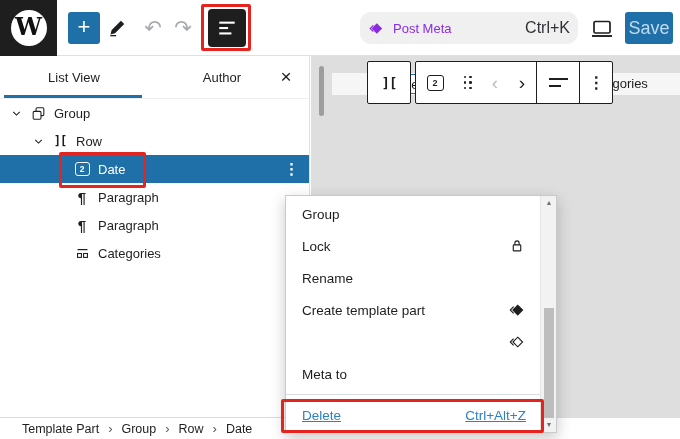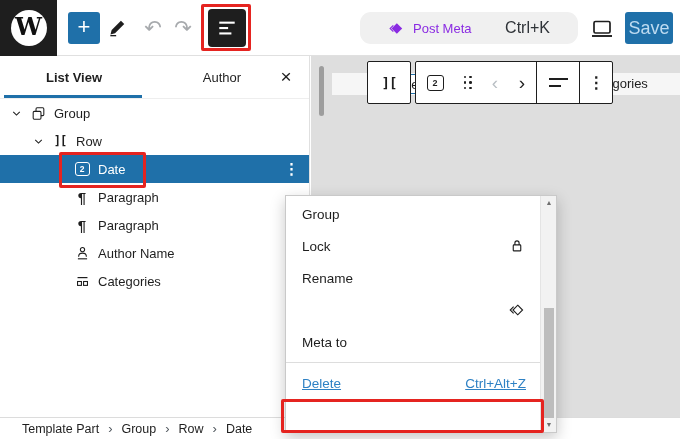--- a/index.html
+++ b/index.html
@@ -11,31 +11,31 @@
   .header { position:absolute; left:0; top:0; width:680px; height:56px; background:#fff; border-bottom:1px solid #e0e0e0; z-index:10; }
   .logo { position:absolute; left:0; top:0; width:57px; height:56px; background:#1e1e1e; display:flex; align-items:center; justify-content:center; cursor:pointer; }
   .logo-circle { width:36px; height:36px; border-radius:50%; background:#fff; display:flex; align-items:center; justify-content:center; }
   .logo-w { font-family:"DejaVu Serif", serif; font-weight:bold; font-size:24px; color:#111; line-height:1; margin-top:-2px; }
   .btn-add { position:absolute; left:68px; top:12px; width:32px; height:32px; background:#1f70a9; border-radius:3px; color:#fff; font-size:22px; line-height:30px; text-align:center; cursor:pointer; }
   .hicon { position:absolute; top:16px; width:24px; height:24px; display:flex; align-items:center; justify-content:center; }
   .icon-pencil { left:105px; }
   .icon-undo { left:141px; color:#a7aaad; font-size:21px; }
   .icon-redo { left:171px; color:#a7aaad; font-size:21px; }
   .btn-listview { position:absolute; left:208px; top:9px; width:38px; height:38px; background:#1e1e1e; border-radius:4px; display:flex; align-items:center; justify-content:center; cursor:pointer; }
-  .command-pill { position:absolute; left:360px; top:12px; width:218px; height:32px; background:#f0f0f0; border-radius:11px; display:flex; align-items:center; padding:0 28px; cursor:pointer; }
+  .command-pill { position:absolute; left:360px; top:12px; width:218px; height:32px; background:#f0f0f0; border-radius:11px; display:flex; align-items:center; padding:0 8px; cursor:pointer; }
   .cmd-title { color:#8a2be2; font-size:13px; margin-left:8px; }
   .cmd-shortcut { margin-left:auto; color:#2f3338; font-size:16px; }
   .icon-laptop { position:absolute; left:590px; top:17px; }
   .btn-save { position:absolute; left:625px; top:12px; width:48px; height:32px; background:#1f70a9; border-radius:3px; color:#bedbf1; font-size:18px; display:flex; align-items:center; justify-content:center; cursor:pointer; }
 
   
   .panel { position:absolute; left:0; top:56px; width:310px; height:361px; background:#fff; border-right:1px solid #e0e0e0; z-index:5; }
   .tabs { position:relative; height:43px; border-bottom:1px solid #eee; display:flex; }
   .tab { width:148px; display:flex; align-items:center; justify-content:center; font-size:13px; cursor:pointer; }
-  .tab.active { font-weight:bold; }
+  .tab.active { font-weight:normal; }
   .tab-underline { position:absolute; left:4px; bottom:0; width:138px; height:3px; background:#1f70a9; }
   .panel-close { position:absolute; right:12px; top:11px; width:22px; height:22px; font-size:19px; line-height:20px; text-align:center; color:#1e1e1e; cursor:pointer; }
   .tree { position:relative; }
   .trow { position:relative; height:28px; display:flex; align-items:center; font-size:13px; cursor:pointer; }
   .trow .expander { width:16px; height:16px; display:flex; align-items:center; justify-content:center; margin-right:4px; }
   .trow .ticon { width:20px; height:18px; display:flex; align-items:center; justify-content:center; margin-right:6px; }
   .trow.selected { background:#1f70a9; color:#fff; }
   .trow .kebab { position:absolute; right:10px; color:#fff; font-size:15px; font-weight:bold; letter-spacing:0; }
   .rowglyph { font-family:"DejaVu Sans Mono", monospace; font-weight:bold; font-size:12px; letter-spacing:-1px; }
   .cal { width:15px; height:14px; border:1.6px solid #1e1e1e; border-radius:3px; display:flex; align-items:center; justify-content:center; font-size:8.5px; font-weight:bold; }
@@ -185,30 +185,20 @@
     <div class="trow" style="padding-left:72px">
       <span class="ticon pilcrow">¶</span>
       <span>Paragraph</span>
     </div>
 
     <div class="trow" style="padding-left:72px">
       <span class="ticon pilcrow">¶</span>
       <span>Paragraph</span>
     </div>
 
-    <div class="trow" style="padding-left:72px">
-      <span class="ticon">
-        <svg width="17" height="17" viewBox="0 0 24 24">
-          <circle cx="12" cy="6.5" r="3" stroke="#1e1e1e" stroke-width="1.5" fill="none"></circle>
-          <path d="M6.5 16.5c0-3 2.5-5 5.5-5s5.5 2 5.5 5" stroke="#1e1e1e" stroke-width="1.5" fill="none"></path>
-          <path d="M5.5 19.5h13" stroke="#1e1e1e" stroke-width="1.6" fill="none"></path>
-        </svg>
-      </span>
-      <span>Author Name</span>
-    </div>
 
     <div class="trow" style="padding-left:72px">
       <span class="ticon">
         <svg width="17" height="17" viewBox="0 0 24 24">
           <path d="M5 6.5h14" stroke="#1e1e1e" stroke-width="1.7" fill="none"></path>
           <rect x="5" y="12" width="5.5" height="5.5" stroke="#1e1e1e" stroke-width="1.5" fill="none"></rect>
           <rect x="13.5" y="12" width="5.5" height="5.5" stroke="#1e1e1e" stroke-width="1.5" fill="none"></rect>
         </svg>
       </span>
       <span>Categories</span>
@@ -286,20 +276,29 @@
         <svg width="18" height="18" viewBox="0 0 24 24">
           <rect x="7" y="10.5" width="10" height="8" rx="1" stroke="#1e1e1e" stroke-width="1.5" fill="none"></rect>
           <path d="M9.2 10.5V8a2.8 2.8 0 015.6 0v2.5" stroke="#1e1e1e" stroke-width="1.5" fill="none"></path>
         </svg>
       </span>
     </div>
     <div class="mi">
       <span>Rename</span>
     </div>
     <div class="mi">
+      <span>Create template part</span>
+      <span class="mic">
+        <svg width="18" height="18" viewBox="0 0 24 24">
+          <path d="M7.5 7.5L3 12l4.5 4.5" stroke="#1e1e1e" stroke-width="1.5" fill="none"></path>
+          <path d="M13 4.5l7.5 7.5L13 19.5 5.5 12z" fill="#1e1e1e"></path>
+        </svg>
+      </span>
+    </div>
+    <div class="mi">
       <span class="mic">
         <svg width="18" height="18" viewBox="0 0 24 24">
           <path d="M7.5 7.5L3 12l4.5 4.5" stroke="#1e1e1e" stroke-width="1.5" fill="none"></path>
           <path d="M13 5.6l6.4 6.4-6.4 6.4L6.6 12z" stroke="#1e1e1e" stroke-width="1.5" fill="none"></path>
         </svg>
       </span>
     </div>
     <div class="mi">
       <span>Meta to</span>
     </div>

